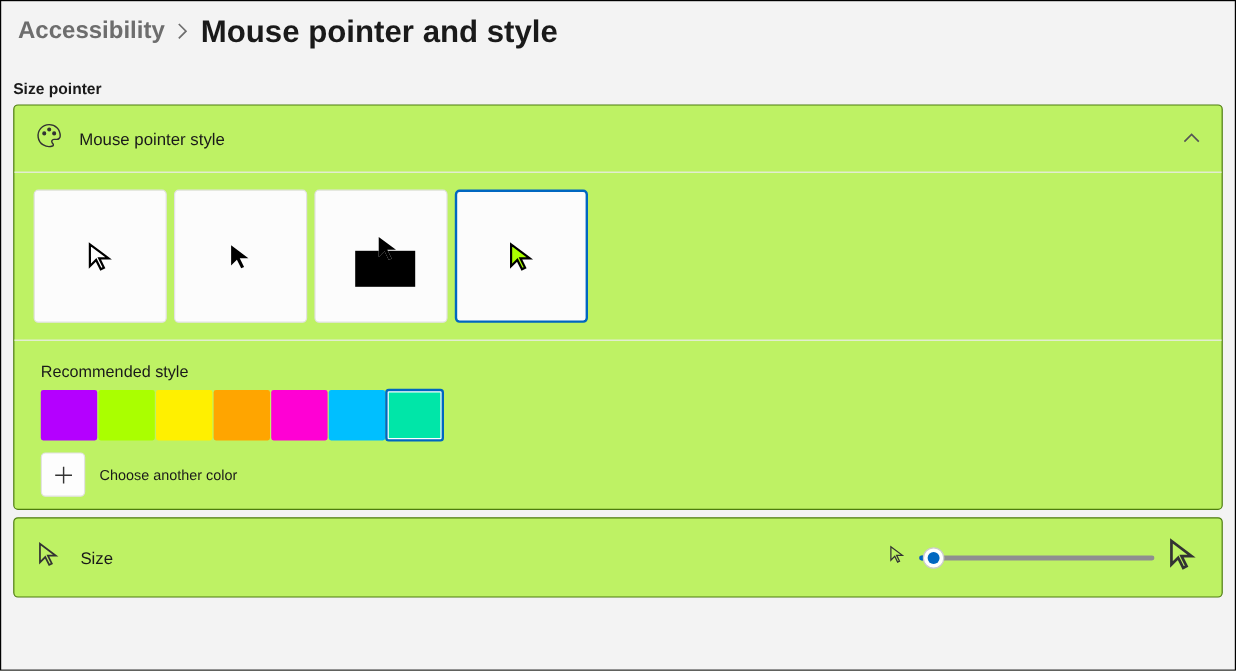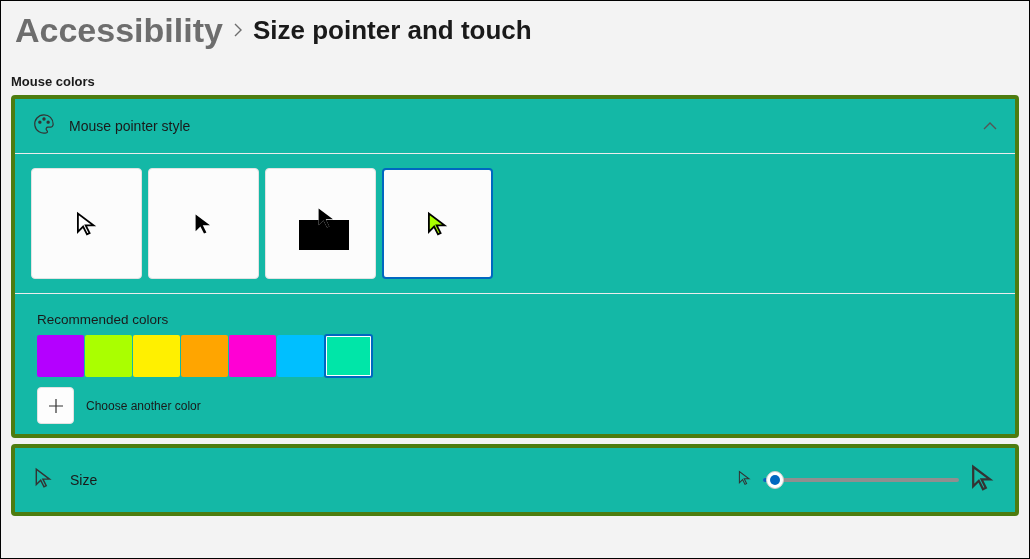--- a/index.html
+++ b/index.html
@@ -20,43 +20,43 @@
   }
   .header {
     padding: 10px 14px 6px 14px;
   }
   .breadcrumb {
     display: flex;
     align-items: center;
     gap: 10px;
   }
   .crumb-parent {
-    font-size: 34px;
+    font-size: 20px;
     font-weight: 600;
     color: #6d6d6d;
   }
   .crumb-sep {
     font-size: 17px;
     color: #6d6d6d;
     padding-top: 2px;
   }
   .crumb-current {
     font-size: 26px;
     font-weight: 600;
     color: #1a1a1a;
   }
   .section-label {
     font-size: 13px;
     font-weight: 600;
     color: #1a1a1a;
     padding: 18px 10px 6px 10px;
   }
   .card {
-    background: #14b8a6;
-    border: 4px solid #4d7c0f;
+    background: #bef264;
+    border: 1px solid #4d7c0f;
     border-radius: 4px;
     margin: 0 10px 6px 10px;
   }
   .card-header {
     display: flex;
     align-items: center;
     padding: 14px 18px;
     gap: 14px;
     border-bottom: 1px solid #ececec;
   }
@@ -191,25 +191,25 @@
 <div class="border-wrap">
 
   <div class="header">
     <div class="breadcrumb">
       <span class="crumb-parent">Accessibility</span>
       <span class="crumb-sep">
         <svg width="10" height="14" viewBox="0 0 10 14">
             <path d="M2 1 L8 7 L2 13" stroke="#6d6d6d" stroke-width="1.4" fill="none"></path>
           </svg>
       </span>
-      <span class="crumb-current">Size pointer and touch</span>
+      <span class="crumb-current">Mouse pointer and style</span>
     </div>
   </div>
 
-  <div class="section-label">Mouse colors</div>
+  <div class="section-label">Size pointer</div>
 
   <div class="card">
     <div class="card-header">
       <span>
         <svg width="22" height="22" viewBox="0 0 24 24" fill="none" stroke="#333" stroke-width="1.3">
           <path d="M12 2a10 10 0 1 0 3 19.5c.9-.3 1-1.4.4-2.1l-.6-.7a2 2 0 0 1 1.5-3.3H19a3 3 0 0 0 3-3C22 6 17.5 2 12 2z"></path>
           <circle cx="7.5" cy="10" r="1.2" fill="#333"></circle>
           <circle cx="12" cy="6.5" r="1.2" fill="#333"></circle>
           <circle cx="16.5" cy="10" r="1.2" fill="#333"></circle>
         </svg>
@@ -246,21 +246,21 @@
         </div>
       </div>
       <div class="style-option selected">
         <svg width="26" height="26" viewBox="0 0 20 20">
             <path d="M3 2 L3 16 L7 12 L10 18 L12 17 L9 11 L15 11 Z" fill="#aaff00" stroke="#000" stroke-width="1.4"></path>
           </svg>
       </div>
     </div>
 
     <div class="colors-section">
-      <div class="rec-label">Recommended colors</div>
+      <div class="rec-label">Recommended style</div>
       <div class="swatch-row">
         <div class="swatch" style="background:#b400ff"></div>
         <div class="swatch" style="background:#aaff00"></div>
         <div class="swatch" style="background:#fff000"></div>
         <div class="swatch" style="background:#ffa500"></div>
         <div class="swatch" style="background:#ff00d4"></div>
         <div class="swatch" style="background:#00bfff"></div>
         <div class="swatch selected" style="background:#00e6a8"></div>
       </div>
       <div class="choose-color">

